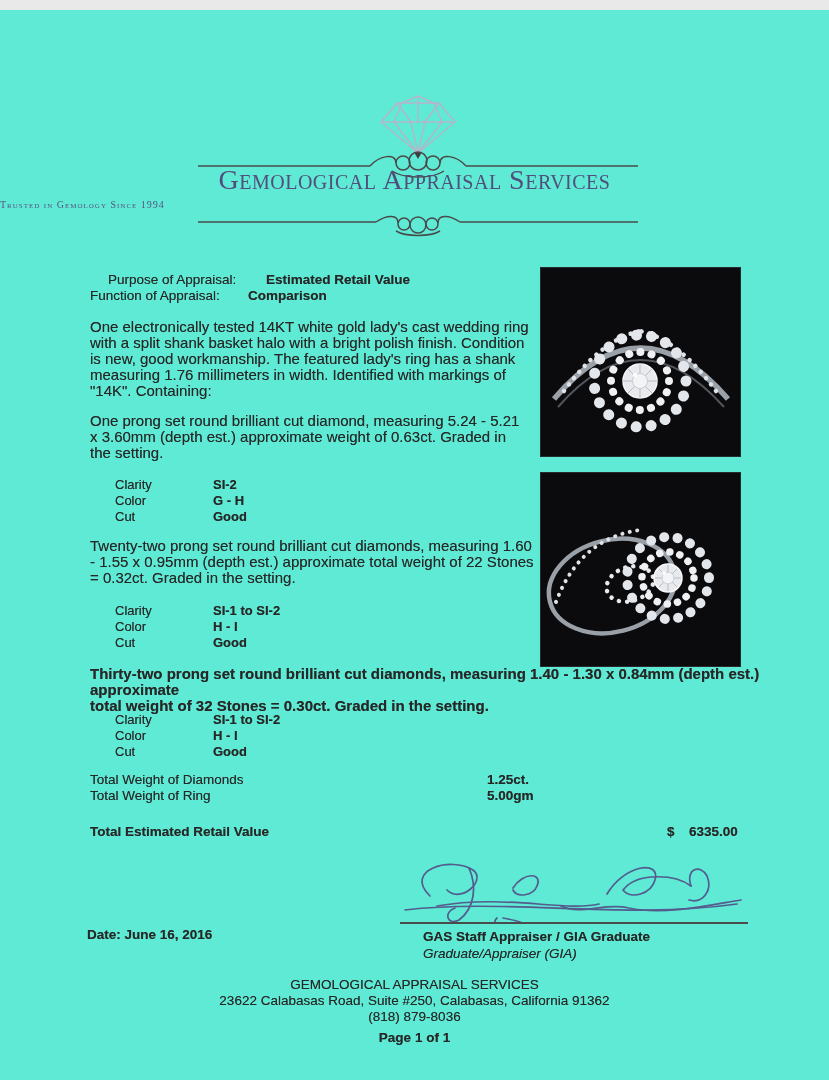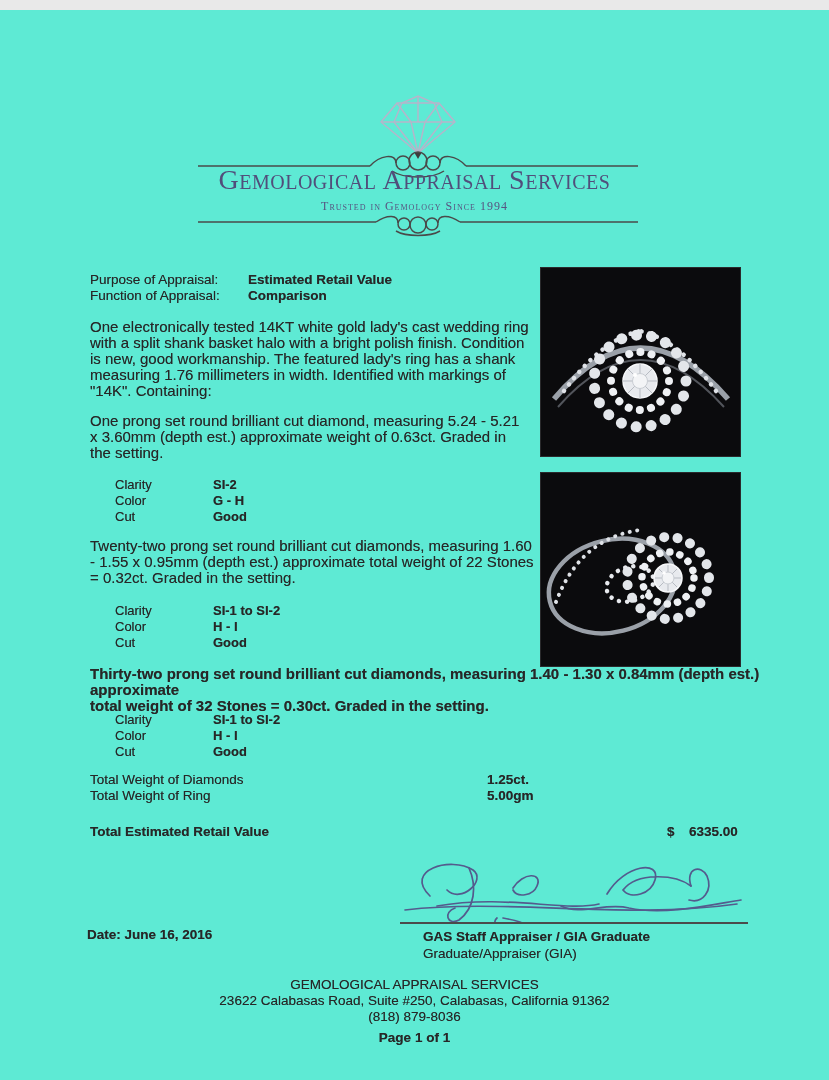--- a/index.html
+++ b/index.html
@@ -3,38 +3,38 @@
 <meta charset="utf-8">
 <style>
   html,body{margin:0;padding:0;background:#e9e9e9;}
   #page{position:relative;width:829px;height:1080px;margin:10px auto;background:#5eead4;
         font-family:"Liberation Sans",sans-serif;color:#272727;overflow:hidden;}
   .abs{position:absolute;}
   
   .company-title{left:0;right:0;top:154px;text-align:center;
      font-family:"Liberation Serif",serif;font-variant:small-caps;
      font-size:28px;letter-spacing:.5px;color:#514e7b;}
-  .tagline{left:0;right:0;top:189px;text-align:center;
+  .tagline{left:0;right:0;top:189px;text-align:left;
      font-family:"Liberation Serif",serif;font-variant:small-caps;
-     font-size:12px;letter-spacing:1px;color:#575481;}
+     font-size:10px;letter-spacing:1px;color:#575481;}
   
   .para{font-size:15px;line-height:16px;white-space:pre-line;
         text-shadow:0 0 .4px rgba(40,40,40,.55);}
   .fieldrow .lbl{display:inline-block;width:158px;}
   .fieldrow{font-size:13.5px;line-height:16px;text-shadow:0 0 .4px rgba(40,40,40,.55);}
   .b{font-weight:700;}
   .grades{font-size:13px;line-height:16px;text-shadow:0 0 .4px rgba(40,40,40,.55);}
   .grades .glbl{display:inline-block;width:98px;}
   .totals{font-size:13.5px;line-height:16px;text-shadow:0 0 .4px rgba(40,40,40,.55);}
   .totals .tlbl{display:inline-block;width:397px;}
   .photo{background:#0b0b0d;box-shadow:0 0 0 1px #2a2a2c inset;}
   .sigline{background:#4b4b4b;height:2px;}
   .footer-line{left:0;right:0;text-align:center;font-size:13.5px;line-height:16px;
         text-shadow:0 0 .4px rgba(40,40,40,.55);}
-  .italic{}
+  .italic{font-style:italic;}
   svg{display:block;}
 </style>
 </head>
 <body>
 
 <div id="page">
 
   <svg class="abs" style="left:368px;top:84px;" width="100" height="66" viewBox="0 0 100 66">
     <g fill="none" stroke="#b7b4ca" stroke-width="1.4">
       <path d="M13,28 L29,9 L71,9 L87,28 L50,59 Z"></path>
@@ -68,21 +68,21 @@
       <line x1="262" y1="10" x2="440" y2="10"></line>
       <circle cx="206" cy="12" r="6"></circle>
       <circle cx="220" cy="13" r="8"></circle>
       <circle cx="234" cy="12" r="6"></circle>
       <path d="M178,10 C190,2 200,3 200,11"></path>
       <path d="M262,10 C250,2 240,3 240,11"></path>
       <path d="M198,19 C208,25 232,25 242,19"></path>
     </g>
   </svg>
 
-  <div class="abs fieldrow" style="left:90px;top:262px;">
+  <div class="abs fieldrow" style="left:108px;top:262px;">
     <span class="lbl">Purpose of Appraisal:</span><span class="b">Estimated Retail Value</span>
   </div>
   <div class="abs fieldrow" style="left:90px;top:278px;">
     <span class="lbl">Function of Appraisal:</span><span class="b">Comparison</span>
   </div>
 
   <div class="abs para" style="left:90px;top:309px;width:470px;">One electronically tested 14KT white gold lady's cast wedding ring
 with a split shank basket halo with a bright polish finish. Condition
 is new, good workmanship. The featured lady's ring has a shank
 measuring 1.76 millimeters in width. Identified with markings of

